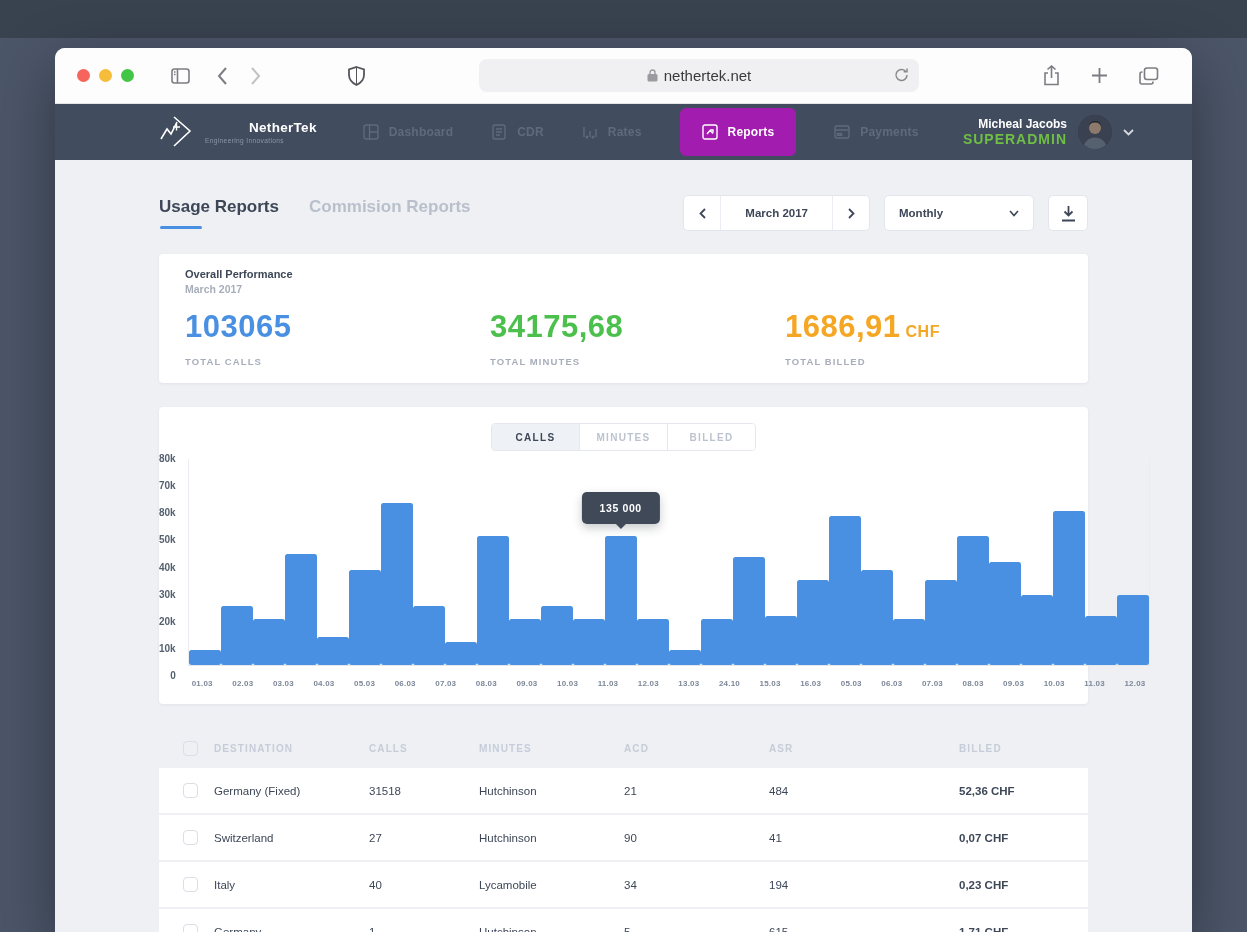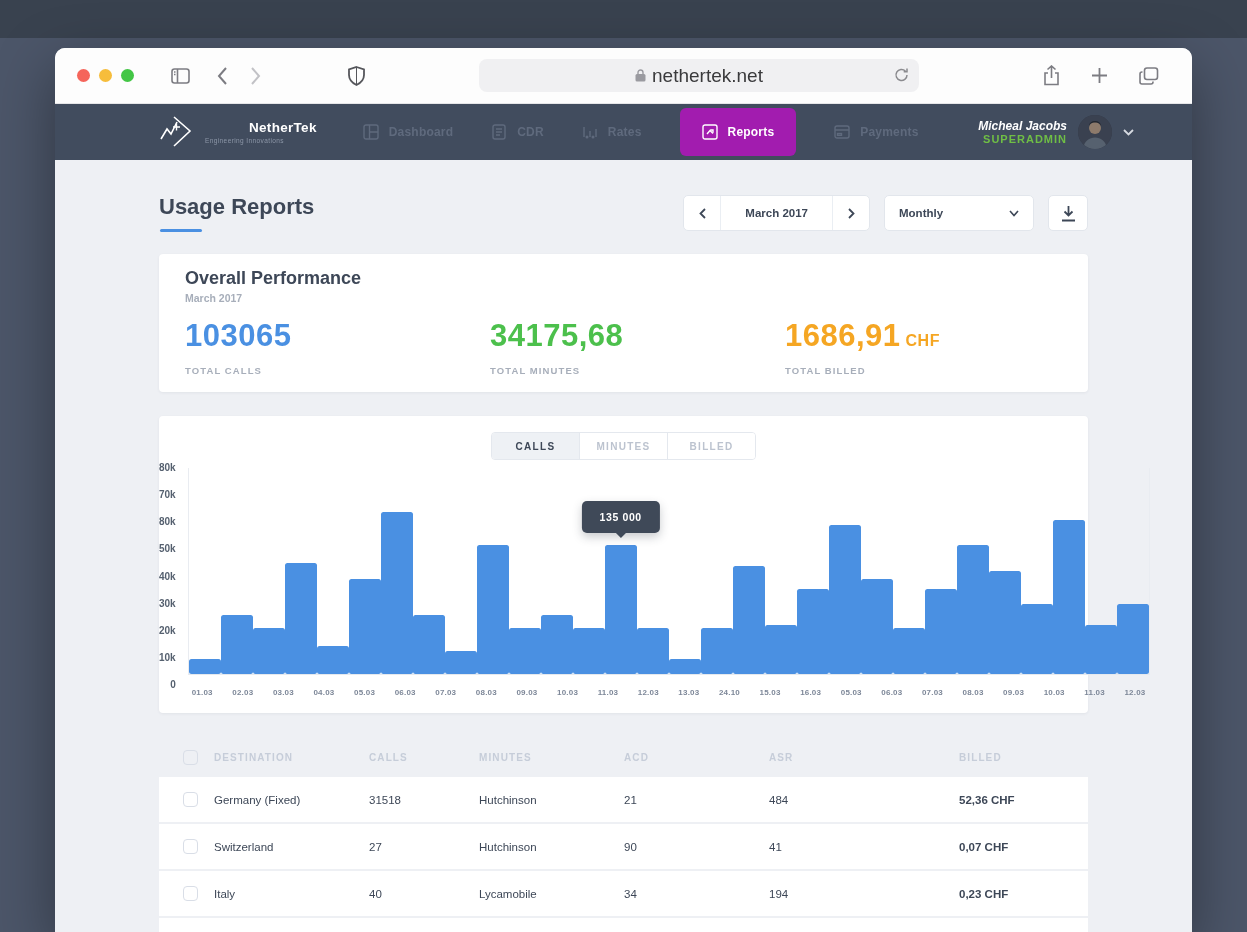--- a/index.html
+++ b/index.html
@@ -22,67 +22,67 @@
     display:flex; align-items:center; padding:0 22px;
   }
   .lights { display:flex; gap:9px; margin-right:26px; }
   .light { width:13px; height:13px; border-radius:50%; }
   .light.red{ background:#f5655b; } .light.yellow{ background:#f6bd3b; } .light.green{ background:#43c645; }
   .chrome-btn { background:none; border:none; color:#7c7c82; margin:0 11px; cursor:pointer; }
   .chrome-btn.dim { color:#c2c2c6; }
   .url-bar {
     width:440px; height:33px; margin:0 auto; background:#f0f0f2; border-radius:8px;
     display:flex; align-items:center; justify-content:center; position:relative;
-    font-size:19px; color:#3a3a3c; gap:6px;
+    font-size:15px; color:#3a3a3c; gap:6px;
   }
   .url-reload { position:absolute; right:10px; top:8px; color:#8a8a8e; }
   .chrome-right { display:flex; align-items:center; margin-left:10px; }
 
   
   .navbar { height:56px; background:#414c5e; display:flex; align-items:center; padding:0 58px 0 104px; }
   .brand { display:flex; align-items:center; color:#fff; }
   .brand svg { margin-right:8px; }
   .brand-name { font-size:13.5px; font-weight:700; letter-spacing:.3px; line-height:13px;padding-left:44px; }
   .brand-tag { font-size:6.5px; color:#8d97a8; letter-spacing:.4px; margin-top:3px; }
   .nav { display:flex; align-items:center; gap:38px; margin-left:46px; }
   .nav-item { display:flex; align-items:center; gap:10px; font-size:12px; font-weight:600;
     color:#5f6a7d; cursor:pointer; padding:10px 0; border-radius:6px; background:transparent; border:none;
     font-family:inherit; letter-spacing:.2px; }
   .nav-item.active { background:#a21caf; color:#fff; padding:16px 22px; }
   .user { margin-left:auto; display:flex; align-items:center; gap:11px; cursor:pointer; }
   .user-meta { text-align:right; }
-  .user-name { color:#fff; font-size:12px; font-weight:700;font-style:italic; }
-  .user-role { font-size:11px; font-weight:700; letter-spacing:1px; margin-top:0; }
+  .user-name { color:#fff; font-size:12px; font-weight:700; }
+  .user-role { font-size:14px; font-weight:700; letter-spacing:1px; margin-top:0; }
   .avatar { width:34px; height:34px; border-radius:50%; background:#333a48; overflow:hidden; }
   .user-chevron { color:#d6dae1; }
 
   
   .content { padding:34px 104px 0; }
   .page-header { display:flex; align-items:center; margin-bottom:22px; height:38px; }
   .page-tabs { display:flex; gap:30px; }
-  .page-tab { font-size:22px; font-weight:700; color:#b9c0cc; background:none; border:none;
+  .page-tab { font-size:17px; font-weight:700; color:#b9c0cc; background:none; border:none;
     font-family:inherit; cursor:pointer; position:relative; padding-bottom:12px; }
   .page-tab.active { color:#3d4757; }
   .page-tab.active::after { content:""; position:absolute; left:1px; bottom:0; width:42px; height:3px;
     background:#4a90e2; border-radius:2px; }
   .controls { margin-left:auto; display:flex; gap:14px; }
   .ctrl { background:#fff; border:1px solid #e2e6ec; border-radius:5px; height:36px; }
   .pager { display:flex; align-items:center; font-size:11.5px; font-weight:700; color:#3d4757; }
   .pager-btn { width:36px; height:34px; background:none; border:none; cursor:pointer; color:#3d4757;
     display:flex; align-items:center; justify-content:center; }
   .pager-label { padding:0 24px; border-left:1px solid #eaeef3; border-right:1px solid #eaeef3; line-height:34px; }
   .select { width:150px; display:flex; align-items:center; justify-content:space-between;
     padding:0 14px; font-size:11.5px; font-weight:600; color:#3d4757; cursor:pointer; }
   .dl-btn { width:40px; display:flex; align-items:center; justify-content:center; cursor:pointer; color:#3d4757; }
 
   .card { background:#fff; border-radius:4px; box-shadow:0 1px 3px rgba(61,71,87,.07); }
 
   
   .overview { padding:14px 26px 16px; margin-bottom:24px; }
-  .ov-title { font-size:18px; font-weight:700; color:#3d4757; }
+  .ov-title { font-size:11px; font-weight:700; color:#3d4757; }
   .ov-sub { font-size:10.5px; color:#a7aeba; margin-top:3px; font-weight:600; }
   .stats { display:grid; grid-template-columns:305px 295px 1fr; margin-top:14px; }
   .stat-value { font-size:31px; font-weight:600; letter-spacing:.5px; }
   .stat-suffix { font-size:16px; font-weight:700; margin-left:5px; }
   .stat-label { margin-top:11px; font-size:9.5px; font-weight:700; letter-spacing:1.1px; color:#a7aeba; }
 
   
   .chart-card { padding:16px 0 16px; margin-bottom:22px; }
   .segmented { width:265px; margin:0 auto; display:flex; border:1px solid #e4e8ee; border-radius:4px;
     overflow:hidden; height:28px; }
@@ -272,20 +272,21 @@
           </svg>
       </span>
     </div>
   </div>
 
   <div class="content">
 
     <div class="page-header">
       <div class="page-tabs" id="page-tabs">
           <button class="page-tab active">Usage Reports</button>
+          <button class="page-tab">Commision Reports</button>
         </div>
       <div class="controls">
         <div class="ctrl pager">
           <button class="pager-btn">
             <svg width="7" height="11" viewBox="0 0 7 11" fill="none" stroke="currentColor" stroke-width="1.8">
                 <polyline points="6,1 1.5,5.5 6,10"></polyline>
               </svg>
           </button>
           <span class="pager-label">March 2017</span>
           <button class="pager-btn">

